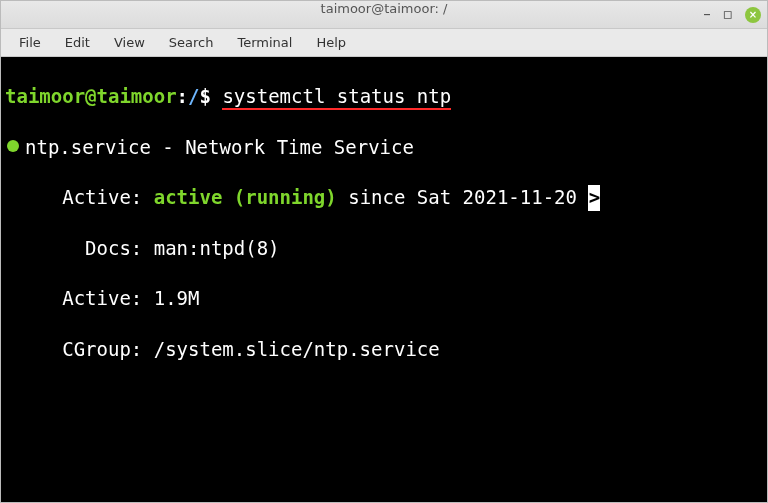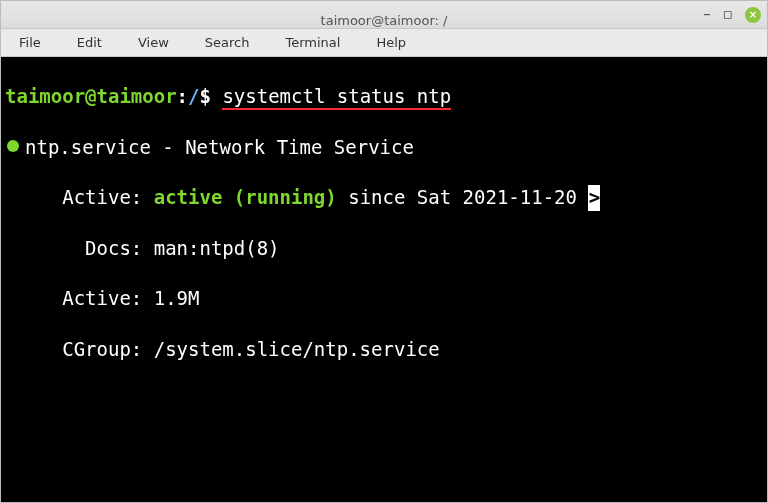--- a/index.html
+++ b/index.html
@@ -15,21 +15,21 @@
       height: 100%;
       background: #fff;
       display: flex;
       flex-direction: column;
       border: 1px solid #bbb;
     }
     .titlebar {
       height: 28px;
       background: linear-gradient(#e8e8e8, #dcdcdc);
       display: flex;
-      align-items: flex-end;
+      align-items: flex-start;
       justify-content: center;
       position: relative;
       border-bottom: 1px solid #c8c8c8;
       font-family: "DejaVu Sans", sans-serif;
       font-size: 13px;
       color: #555;
     }
     .title-controls {
       position: absolute;
       right: 6px;
@@ -47,21 +47,21 @@
       display: flex; align-items: center; justify-content: center;
       color: #fff; font-size: 10px; font-weight: bold;
       cursor: pointer;
     }
     .menubar {
       height: 28px;
       background: #eaeaea;
       display: flex;
       align-items: center;
       padding: 0 8px;
-      gap: 16px;
+      gap: 4px;
       border-bottom: 1px solid #c8c8c8;
       font-family: "DejaVu Sans", sans-serif;
       font-size: 13px;
       color: #333;
     }
     .menu-item { padding: 3px 10px; cursor: pointer; }
     .terminal {
       flex: 1;
       background: #000;
       color: #fff;

